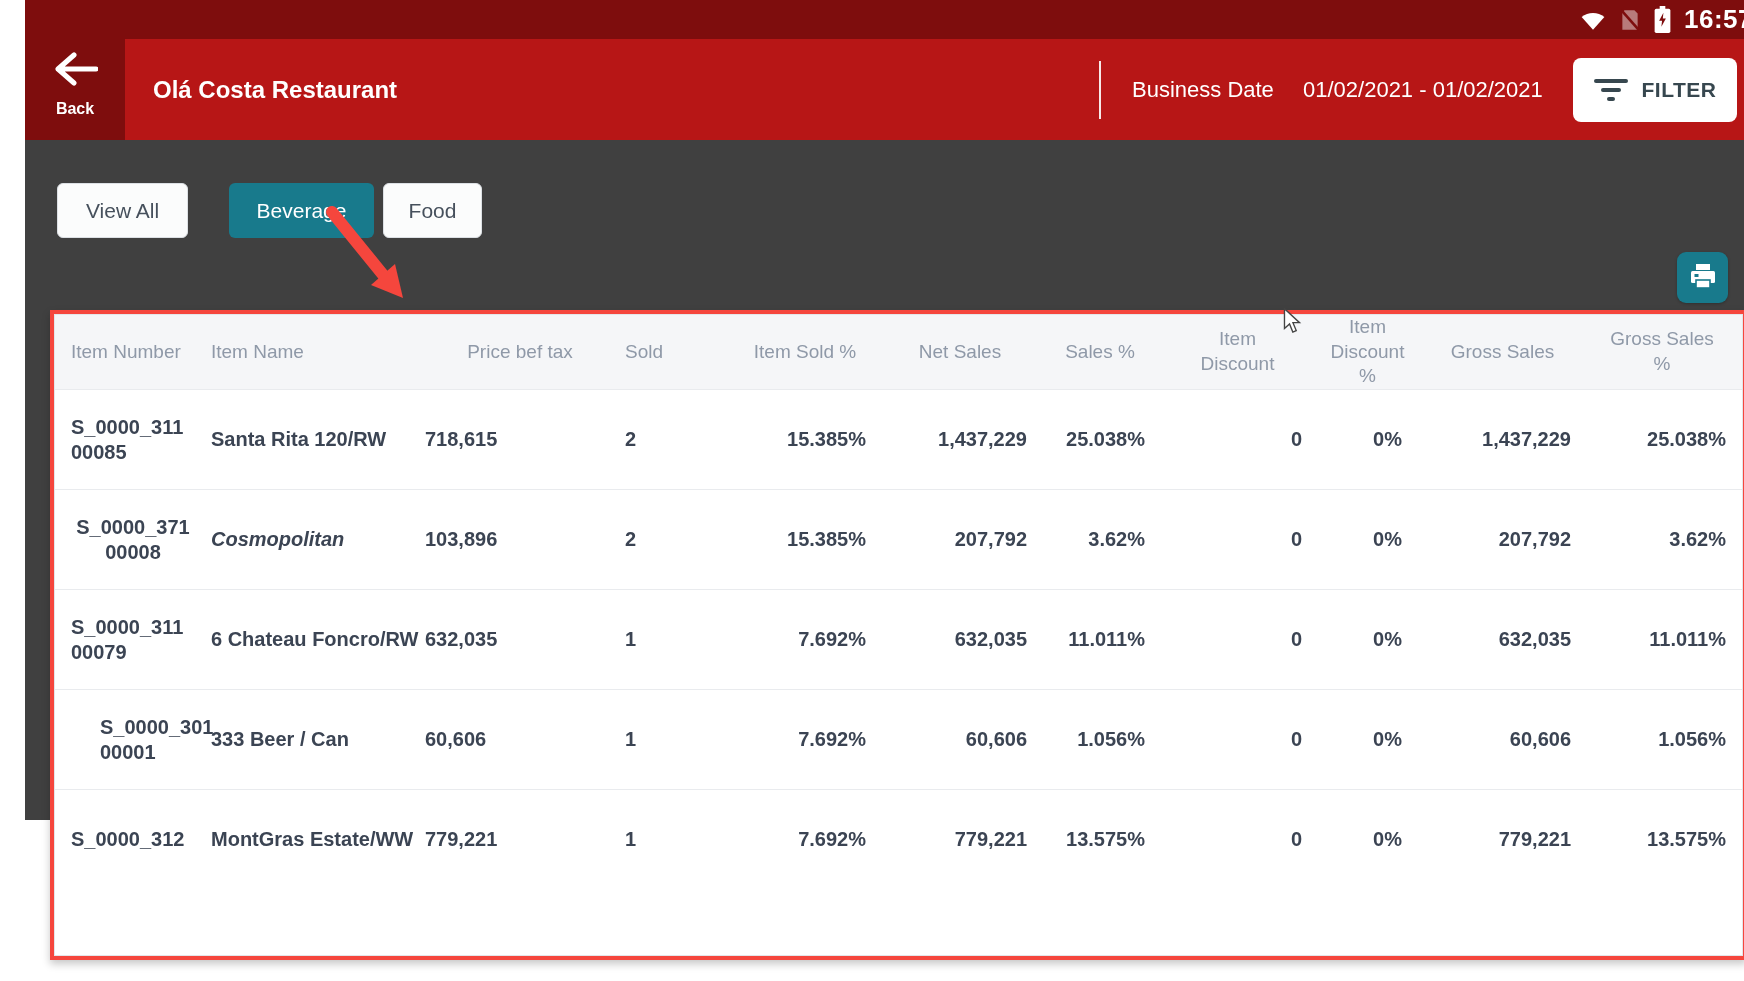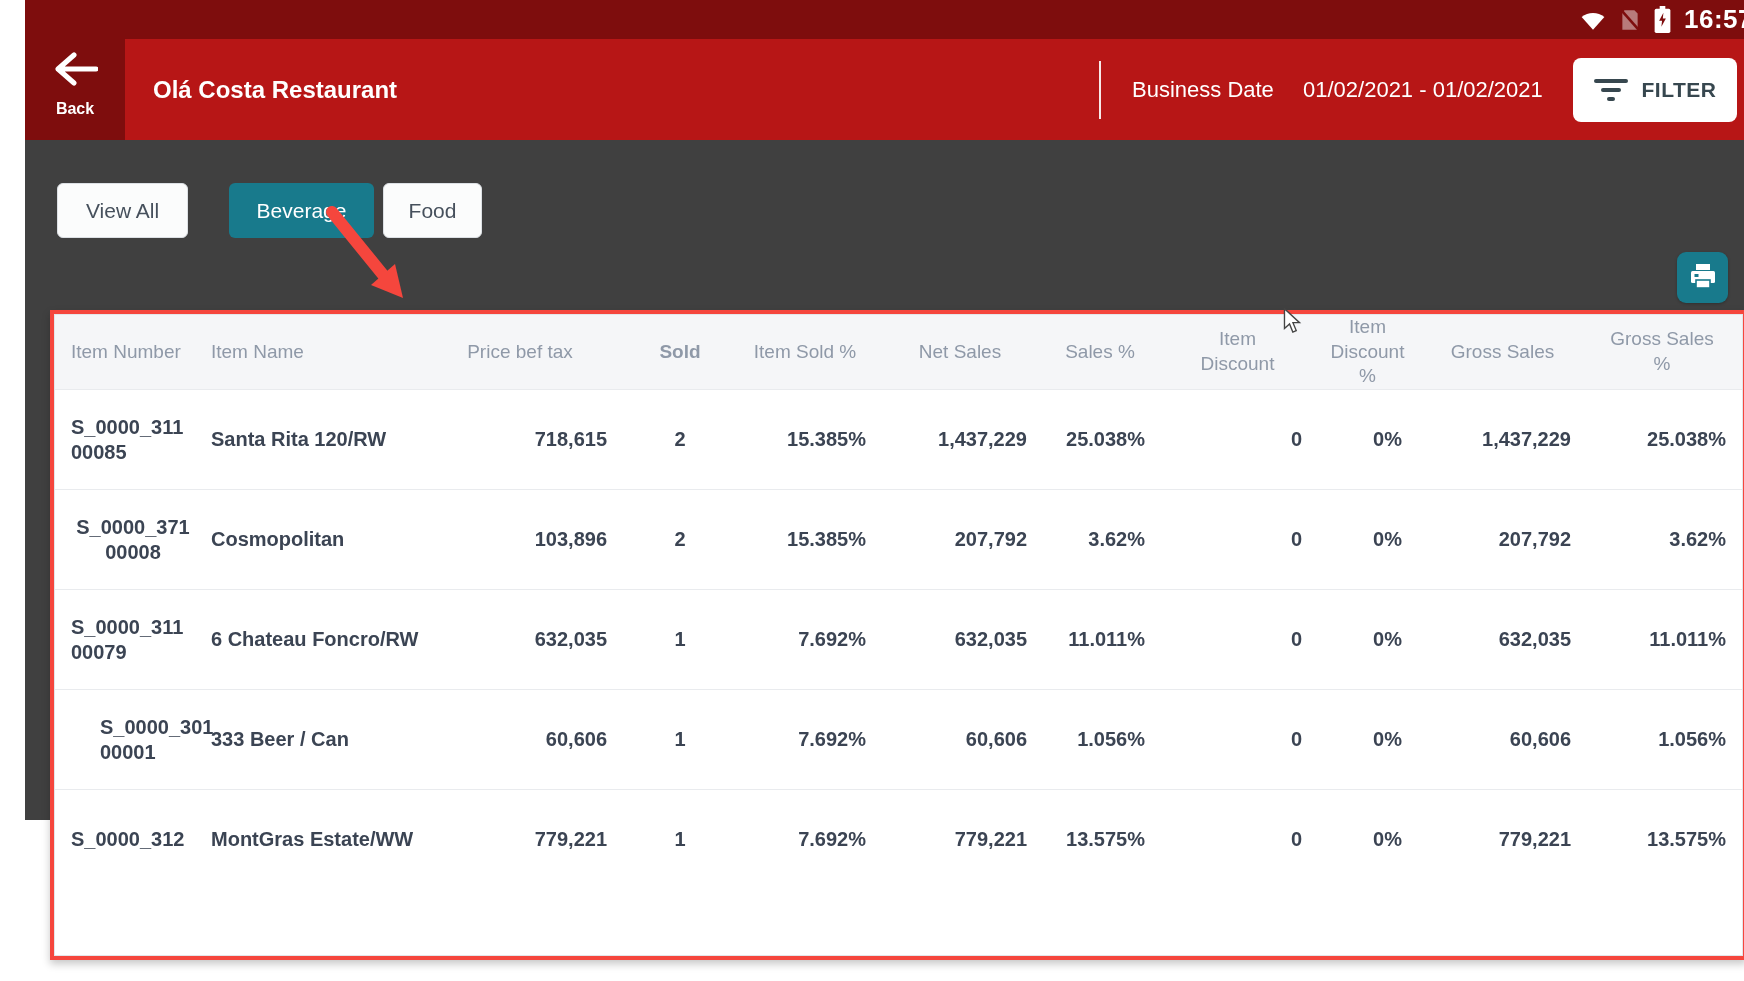--- a/index.html
+++ b/index.html
@@ -63,22 +63,22 @@
   table.sales { border-collapse:collapse; table-layout:fixed; width:1689px; }
   .sales thead tr { height:74px; background:#F5F6F8; }
   .sales th { color:#8F99A8; font-size:19px; font-weight:400; line-height:1.3;
               white-space:pre-line; vertical-align:middle; }
   .sales tbody tr { height:100px; border-top:1px solid #E9EBEE; background:#ffffff; }
   .sales td { color:#3B4453; font-size:20px; font-weight:700; vertical-align:middle;
               line-height:1.25; }
   
   .sales th:nth-child(1), .sales td:nth-child(1) { text-align:left;  padding-left:16px; }
   .sales th:nth-child(2), .sales td:nth-child(2) { text-align:left;  padding-left:16px; }
-  .sales th:nth-child(3), .sales td:nth-child(3) { text-align:right; padding-right:18px; }
-  .sales th:nth-child(4), .sales td:nth-child(4) { text-align:center;font-weight:bold; }
+  .sales th:nth-child(3), .sales td:nth-child(3) { text-align:left; padding-right:18px; }
+  .sales th:nth-child(4), .sales td:nth-child(4) { text-align:left; }
   .sales th:nth-child(5), .sales td:nth-child(5) { text-align:right; padding-right:19px; }
   .sales th:nth-child(6), .sales td:nth-child(6) { text-align:right; padding-right:18px; }
   .sales th:nth-child(7), .sales td:nth-child(7) { text-align:right; padding-right:20px; }
   .sales th:nth-child(8), .sales td:nth-child(8) { text-align:right; padding-right:18px; }
   .sales th:nth-child(9), .sales td:nth-child(9) { text-align:right; padding-right:23px; }
   .sales th:nth-child(10),.sales td:nth-child(10){ text-align:right; padding-right:19px; }
   .sales th:nth-child(11),.sales td:nth-child(11){ text-align:right; padding-right:18px; }
   .sales th:nth-child(3),.sales th:nth-child(5),.sales th:nth-child(6),
   .sales th:nth-child(7),.sales th:nth-child(8),.sales th:nth-child(9),
   .sales th:nth-child(10),.sales th:nth-child(11) { text-align:center; padding-right:10px; }
@@ -197,21 +197,21 @@
               <td style="white-space: pre-line;">1,437,229</td>
               <td style="white-space: pre-line;">25.038%</td>
               <td style="white-space: pre-line;">0</td>
               <td style="white-space: pre-line;">0%</td>
               <td style="white-space: pre-line;">1,437,229</td>
               <td style="white-space: pre-line;">25.038%</td>
             </tr>
             <tr>
               <td style="white-space: pre-line; text-align: center;">S_0000_371
 00008</td>
-              <td style="white-space: pre-line;">Cosmopolitan</td>
+              <td style="white-space: pre-line; font-style: italic;">Cosmopolitan</td>
               <td style="white-space: pre-line;">103,896</td>
               <td style="white-space: pre-line;">2</td>
               <td style="white-space: pre-line;">15.385%</td>
               <td style="white-space: pre-line;">207,792</td>
               <td style="white-space: pre-line;">3.62%</td>
               <td style="white-space: pre-line;">0</td>
               <td style="white-space: pre-line;">0%</td>
               <td style="white-space: pre-line;">207,792</td>
               <td style="white-space: pre-line;">3.62%</td>
             </tr>

